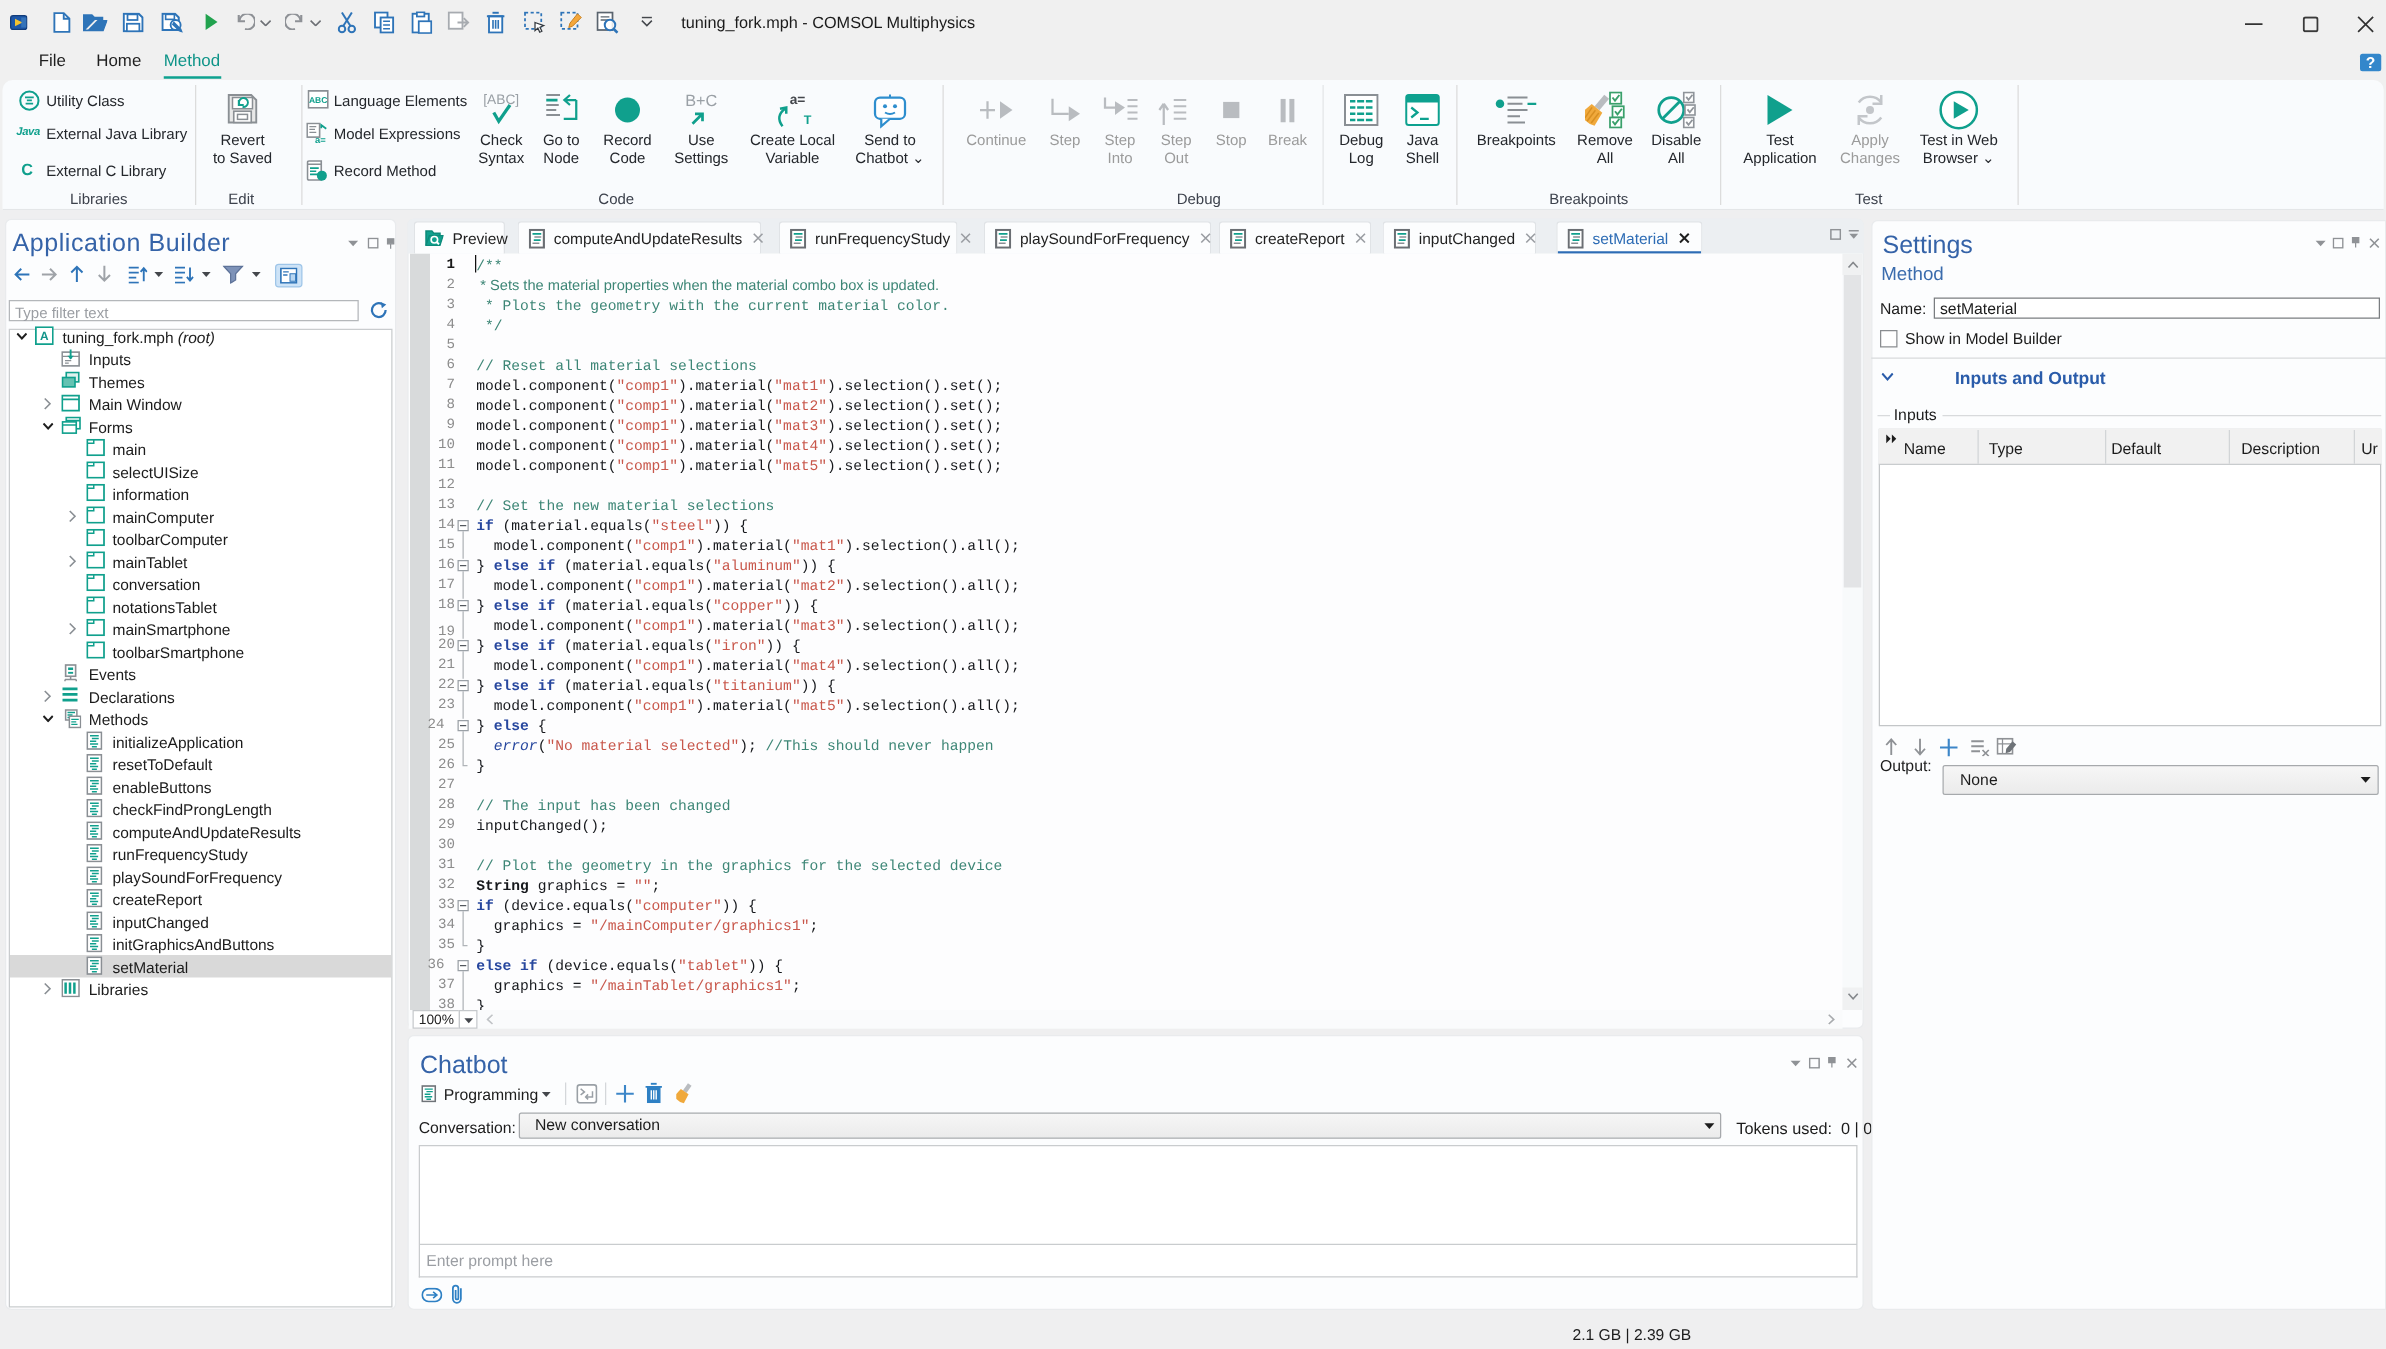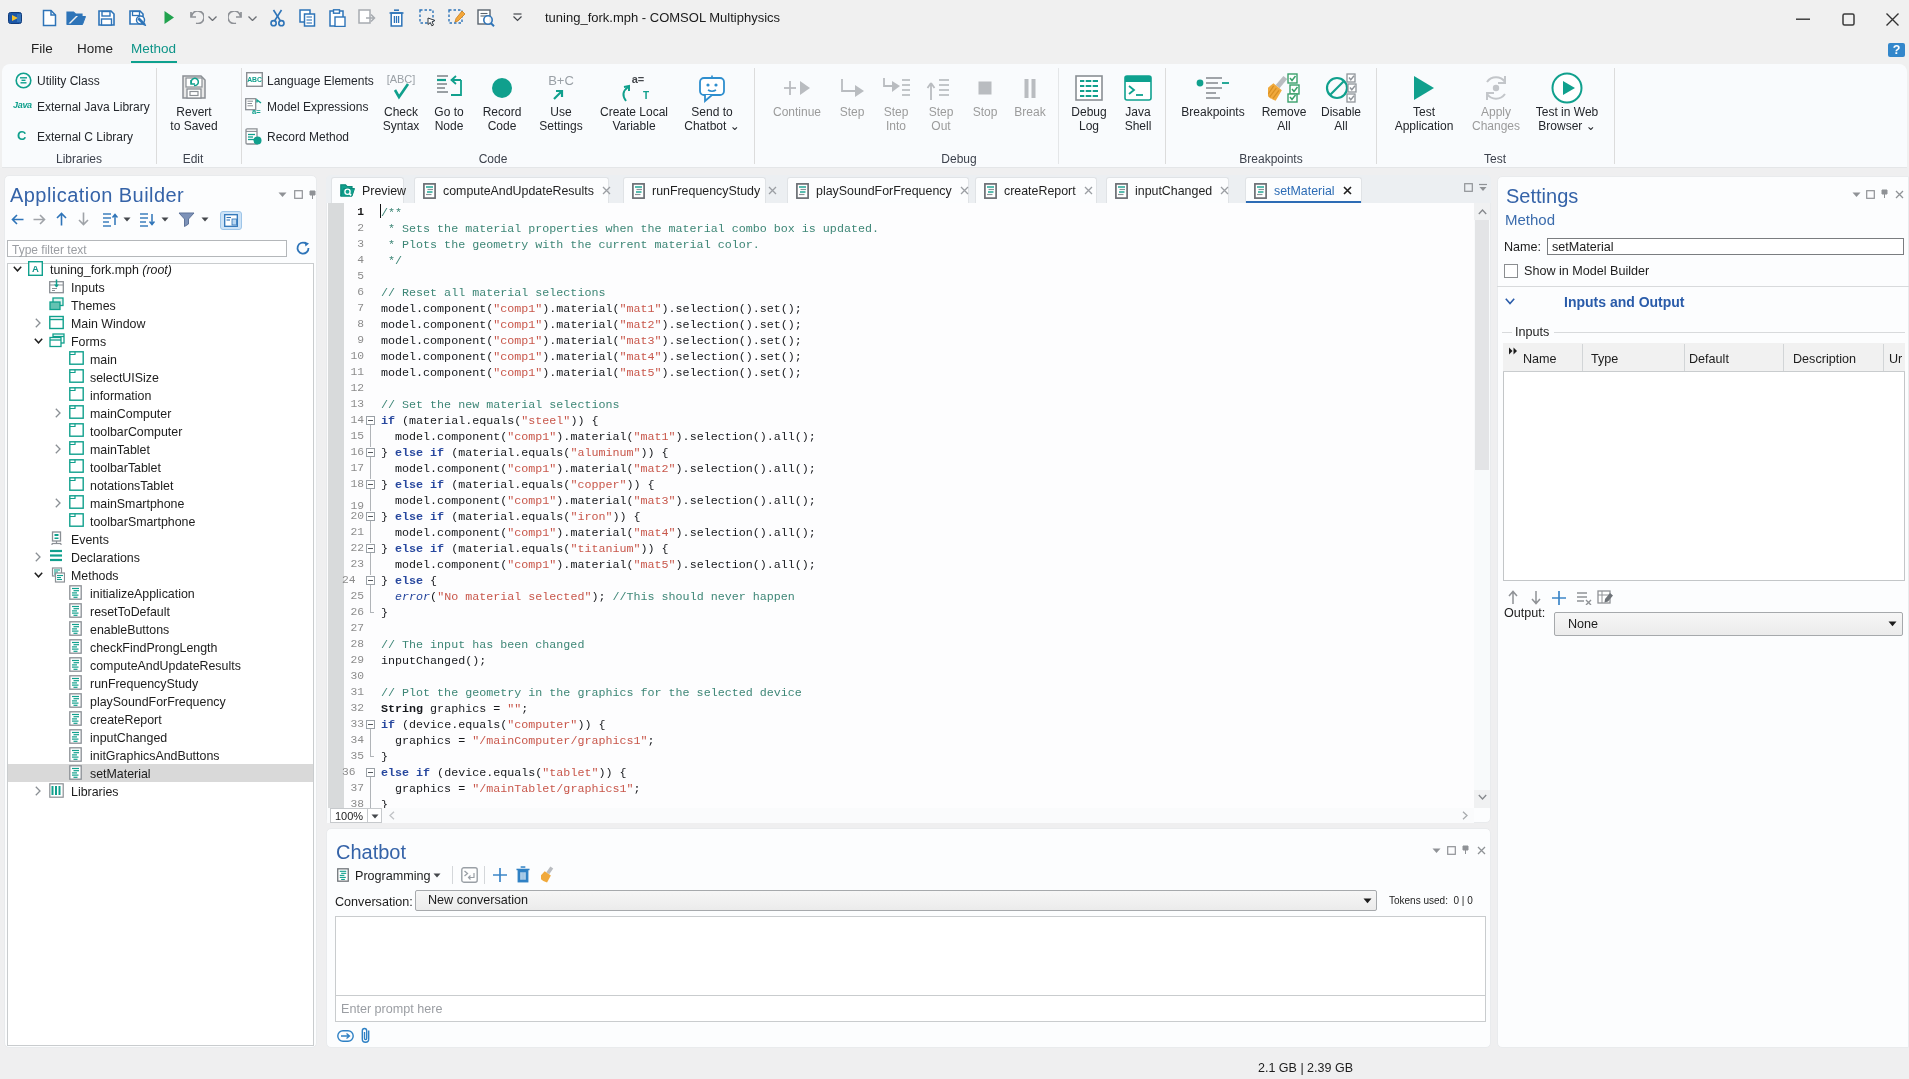--- a/index.html
+++ b/index.html
@@ -640,21 +640,21 @@
       <path d="M0.8 3.5 H6 V0.8" fill="none" stroke="#10a08d" stroke-width="1.2"></path>
     </svg>
   </div>
 <div class="abs" style="left:90px;top:442.5px;font-size:12.4px;color:#1c1c1c;white-space:nowrap">mainTablet</div>
 <div class="abs" style="left:69px;top:459px">
     <svg width="15" height="14" viewBox="0 0 15 14">
       <rect x="0.8" y="0.8" width="13.4" height="12.4" fill="#fff" stroke="#10a08d" stroke-width="1.4"></rect>
       <path d="M0.8 3.5 H6 V0.8" fill="none" stroke="#10a08d" stroke-width="1.2"></path>
     </svg>
   </div>
-<div class="abs" style="left:90px;top:460.5px;font-size:12.4px;color:#1c1c1c;white-space:nowrap">toolbarTablet</div>
+<div class="abs" style="left:90px;top:460.5px;font-size:12.4px;color:#1c1c1c;white-space:nowrap">conversation</div>
 <div class="abs" style="left:69px;top:477px">
     <svg width="15" height="14" viewBox="0 0 15 14">
       <rect x="0.8" y="0.8" width="13.4" height="12.4" fill="#fff" stroke="#10a08d" stroke-width="1.4"></rect>
       <path d="M0.8 3.5 H6 V0.8" fill="none" stroke="#10a08d" stroke-width="1.2"></path>
     </svg>
   </div>
 <div class="abs" style="left:90px;top:478.5px;font-size:12.4px;color:#1c1c1c;white-space:nowrap">notationsTablet</div>
 <svg class="abs" style="left:55px;top:498px" width="6" height="10" viewBox="0 0 6 10">
     <path d="M0.8 0.8 L5 5 L0.8 9.2" fill="none" stroke="#8a8f94" stroke-width="1.3"></path>
   </svg>
@@ -970,21 +970,21 @@
 <svg class="abs" style="left:1478px;top:183px" width="10" height="9" viewBox="0 0 10 9">
     <line x1="1" y1="1.5" x2="9" y2="1.5" stroke="#8f9296" stroke-width="1.2"></line>
     <path d="M1.5 4 L5 8 L8.5 4" fill="#8f9296"></path>
   </svg>
 <div class="abs" style="left:327px;top:203px;width:1147px;height:605px;background:#fdfdfe"></div>
 <div class="abs" style="left:328px;top:203px;width:16px;height:605px;background:#d8dadb"></div>
 <div class="abs" style="left:326px;top:203px;width:1148px;height:605px;overflow:hidden">
 <div style="position:absolute;left:16px;top:3px;width:22px;text-align:right;font-family:'Liberation Mono',monospace;font-size:11.3px;color:#1a1a1a;font-weight:bold">1</div>
 <div style="position:absolute;left:55px;top:3px;font-family:'Liberation Mono',monospace;font-size:11.7px;white-space:nowrap"><span style="color:#3d8676;">/**</span></div>
 <div style="position:absolute;left:16px;top:19px;width:22px;text-align:right;font-family:'Liberation Mono',monospace;font-size:11.3px;color:#8c8c8c;font-weight:normal">2</div>
-<div style="position:absolute;left:55px;top:19px;font-family:Liberation Mono, monospace;font-size:11.7px;white-space:nowrap"><span style="color:#3d8676;">&nbsp;*&nbsp;Sets&nbsp;the&nbsp;material&nbsp;properties&nbsp;when&nbsp;the&nbsp;material&nbsp;combo&nbsp;box&nbsp;is&nbsp;updated.</span></div>
+<div style="position:absolute;left:55px;top:19px;font-family:Liberation Sans, sans-serif;font-size:11.7px;white-space:nowrap"><span style="color:#3d8676;">&nbsp;*&nbsp;Sets&nbsp;the&nbsp;material&nbsp;properties&nbsp;when&nbsp;the&nbsp;material&nbsp;combo&nbsp;box&nbsp;is&nbsp;updated.</span></div>
 <div style="position:absolute;left:16px;top:35px;width:22px;text-align:right;font-family:'Liberation Mono',monospace;font-size:11.3px;color:#8c8c8c;font-weight:normal">3</div>
 <div style="position:absolute;left:55px;top:35px;font-family:'Liberation Mono',monospace;font-size:11.7px;white-space:nowrap"><span style="color:#3d8676;">&nbsp;*&nbsp;Plots&nbsp;the&nbsp;geometry&nbsp;with&nbsp;the&nbsp;current&nbsp;material&nbsp;color.</span></div>
 <div style="position:absolute;left:16px;top:51px;width:22px;text-align:right;font-family:'Liberation Mono',monospace;font-size:11.3px;color:#8c8c8c;font-weight:normal">4</div>
 <div style="position:absolute;left:55px;top:51px;font-family:'Liberation Mono',monospace;font-size:11.7px;white-space:nowrap"><span style="color:#3d8676;">&nbsp;*/</span></div>
 <div style="position:absolute;left:16px;top:67px;width:22px;text-align:right;font-family:'Liberation Mono',monospace;font-size:11.3px;color:#8c8c8c;font-weight:normal">5</div>
 <div style="position:absolute;left:55px;top:67px;font-family:'Liberation Mono',monospace;font-size:11.7px;white-space:nowrap"></div>
 <div style="position:absolute;left:16px;top:83px;width:22px;text-align:right;font-family:'Liberation Mono',monospace;font-size:11.3px;color:#8c8c8c;font-weight:normal">6</div>
 <div style="position:absolute;left:55px;top:83px;font-family:'Liberation Mono',monospace;font-size:11.7px;white-space:nowrap"><span style="color:#3d8676;">//&nbsp;Reset&nbsp;all&nbsp;material&nbsp;selections</span></div>
 <div style="position:absolute;left:16px;top:99px;width:22px;text-align:right;font-family:'Liberation Mono',monospace;font-size:11.3px;color:#8c8c8c;font-weight:normal">7</div>
 <div style="position:absolute;left:55px;top:99px;font-family:'Liberation Mono',monospace;font-size:11.7px;white-space:nowrap"><span style="color:#16181c;">model.component(</span><span style="color:#c8574b;">"comp1"</span><span style="color:#16181c;">).material(</span><span style="color:#c8574b;">"mat1"</span><span style="color:#16181c;">).selection().set();</span></div>
@@ -1153,21 +1153,21 @@
       <rect x="4.5" y="0" width="3.5" height="7" fill="#b9bcc0"></rect>
       <path d="M2.5 7 H10 L11 15 Q6.5 17 1.5 15 Z" fill="#f0a93c"></path>
     </g>
   </svg>
 <div class="abs" style="left:335px;top:895px;font-size:12.6px;color:#1c1c1c">Conversation:</div>
 <div class="abs" style="left:415px;top:890px;width:962px;height:21px;background:linear-gradient(#f6f6f6,#ebebeb);border:1px solid #a6a9ac;border-radius:2px"></div>
 <div class="abs" style="left:428px;top:893px;font-size:12.6px;color:#1c1c1c">New conversation</div>
 <svg class="abs" style="left:1363px;top:898px" width="9" height="6" viewBox="0 0 9 6">
     <path d="M0.5 0.5 L4.5 5.2 L8.5 0.5" fill="#1c1c1c"></path>
   </svg>
-<div class="abs" style="left:1389px;top:895px;font-size:10px;color:#1c1c1c">Tokens used:&nbsp; 0 | 0</div>
+<div class="abs" style="left:1389px;top:895px;font-size:13px;color:#1c1c1c">Tokens used:&nbsp; 0 | 0</div>
 <div class="abs" style="left:335px;top:916px;width:1151px;height:80px;background:#fff;border:1px solid #c9ccce"></div>
 <div class="abs" style="left:335px;top:996px;width:1151px;height:26px;background:#fff;border:1px solid #c9ccce;border-top:none"></div>
 <div class="abs" style="left:341px;top:1002px;font-size:12.6px;color:#9b9ea3">Enter prompt here</div>
 <svg class="abs" style="left:337px;top:1030px" width="17" height="12" viewBox="0 0 17 12">
     <rect x="0.8" y="0.8" width="15.4" height="10.4" rx="5.2" fill="none" stroke="#2e80c4" stroke-width="1.4"></rect>
     <path d="M4 6 H12 M9.5 3.5 L12.5 6 L9.5 8.5" fill="none" stroke="#2e80c4" stroke-width="1.3"></path>
   </svg>
 <svg class="abs" style="left:360px;top:1027px" width="11" height="17" viewBox="0 0 11 17">
     <path d="M8.7 3.5 V12 A3.2 3.2 0 0 1 2.3 12 V3.7 A2.2 2.2 0 0 1 6.7 3.7 V11.5 A1.1 1.1 0 0 1 4.5 11.5 V5" fill="none" stroke="#2e80c4" stroke-width="1.4"></path>
   </svg>

